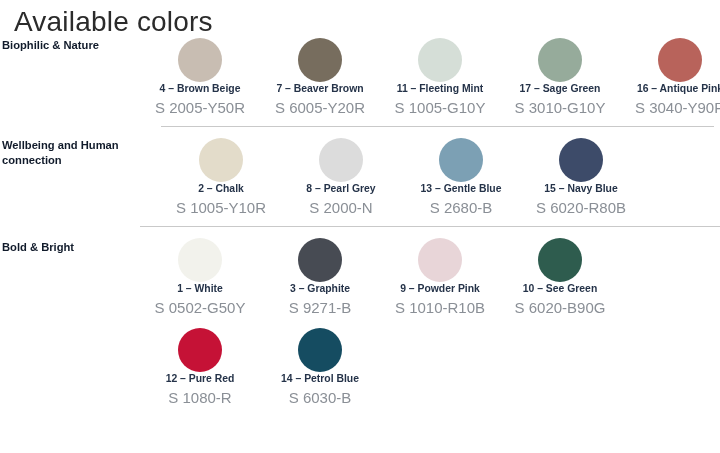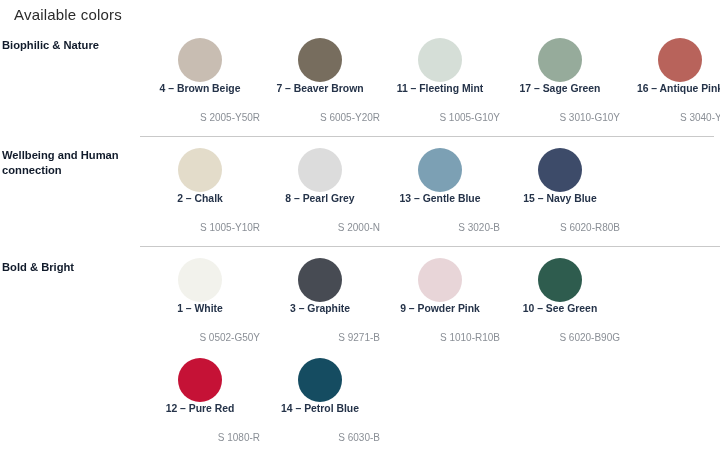--- a/index.html
+++ b/index.html
@@ -17,21 +17,21 @@
   .page {
     position: relative;
     width: 720px;
     height: 453px;
     box-sizing: border-box;
   }
   .page-title {
     position: absolute;
     left: 14px;
     top: 6px;
-    font-size: 15px;
+    font-size: 28px;
     font-weight: 300;
     letter-spacing: 0.2px;
     color: #2b2b2b;
     white-space: nowrap;
   }
   .groups {
     position: absolute;
     left: 0;
     top: 36px;
     width: 720px;
@@ -89,35 +89,34 @@
     display: block;
   }
   .swatch-name {
     font-size: 10.4px;
     font-weight: bold;
     color: #253349;
     line-height: 13px;
     white-space: nowrap;
   }
   .swatch-code {
-    margin-top: 16px;
-    font-size: 10px;
+    margin-top: 6px;
+    font-size: 15px;
     font-weight: normal;
     color: #8a8f96;
     line-height: 13px;
     white-space: nowrap;
-    text-align: right;
   }
 
   
   .group-1 { margin-top: 0; }
   .group-1 .group-body { padding-top: 2px; }
   .group-1 .group-label { padding-top: 2px; }
 
-  .group-2 { margin-top: 12px; }
+  .group-2 { margin-top: 12px; gap: 21px; }
   .group-2 .group-body { padding-top: 12px; }
   .group-2 .group-label { padding-top: 12px; }
 
   .group-3 { margin-top: 12px; }
   .group-3 .group-body { padding-top: 12px; }
   .group-3 .group-label { padding-top: 14px; }
 
   .row-spacer { height: 14px; }
 </style>
 </head>
@@ -171,21 +170,21 @@
               <div class="swatch-code">S 1005-Y10R</div>
             </div>
             <div class="swatch">
               <span class="dot" style="background: rgb(220, 220, 220);"></span>
               <div class="swatch-name">8 – Pearl Grey</div>
               <div class="swatch-code">S 2000-N</div>
             </div>
             <div class="swatch">
               <span class="dot" style="background: rgb(124, 160, 180);"></span>
               <div class="swatch-name">13 – Gentle Blue</div>
-              <div class="swatch-code">S 3020-B</div>
+              <div class="swatch-code">S 2680-B</div>
             </div>
             <div class="swatch">
               <span class="dot" style="background: rgb(61, 75, 105);"></span>
               <div class="swatch-name">15 – Navy Blue</div>
               <div class="swatch-code">S 6020-R80B</div>
             </div>
           </div>
         </div>
       </div>
       <div class="group group-3">

